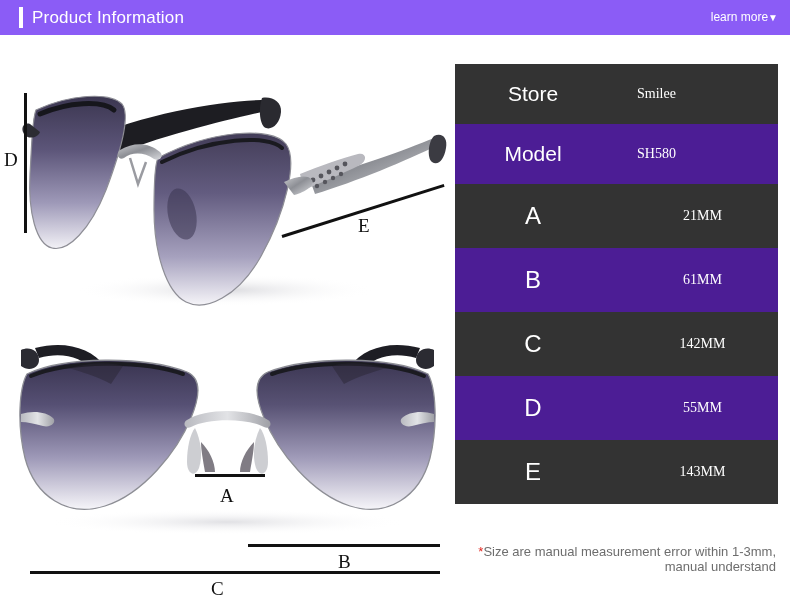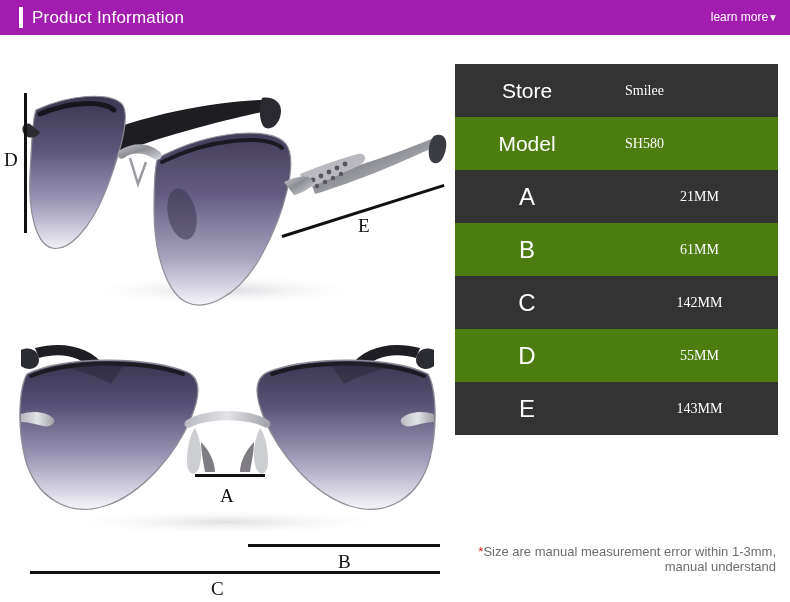--- a/index.html
+++ b/index.html
@@ -17,21 +17,21 @@
     height: 602px;
     background: #ffffff;
     overflow: hidden;
   }
 
   
   #header-bar {
     position: absolute;
     left: 0; top: 0;
     width: 790px; height: 35px;
-    background: #a21caf;
+    background: #8b5cf6;
   }
   #header-accent {
     position: absolute;
     left: 19px; top: 7px;
     width: 4px; height: 21px;
     background: #ffffff;
   }
   #header-title {
     position: absolute;
     left: 32px; top: 7px;
@@ -103,23 +103,23 @@
   
   #spec-table {
     position: absolute;
     left: 455px; top: 64px;
     width: 323px;
     border-collapse: collapse;
     table-layout: fixed;
   }
   #spec-table tr { height: 53px; }
   #spec-table tr.row-dark  { background: #333333; }
-  #spec-table tr.row-light { background: #4d7c0f; }
+  #spec-table tr.row-light { background: #4c1d95; }
   #spec-table td {
-    padding: 12px;
+    padding: 18px;
     vertical-align: middle;
     color: #ffffff;
   }
   #spec-table td.cell-label {
     width: 120px;
     text-align: center;
     font-family: "Liberation Sans", sans-serif;
     font-size: 21px;
     font-weight: 400;
   }

